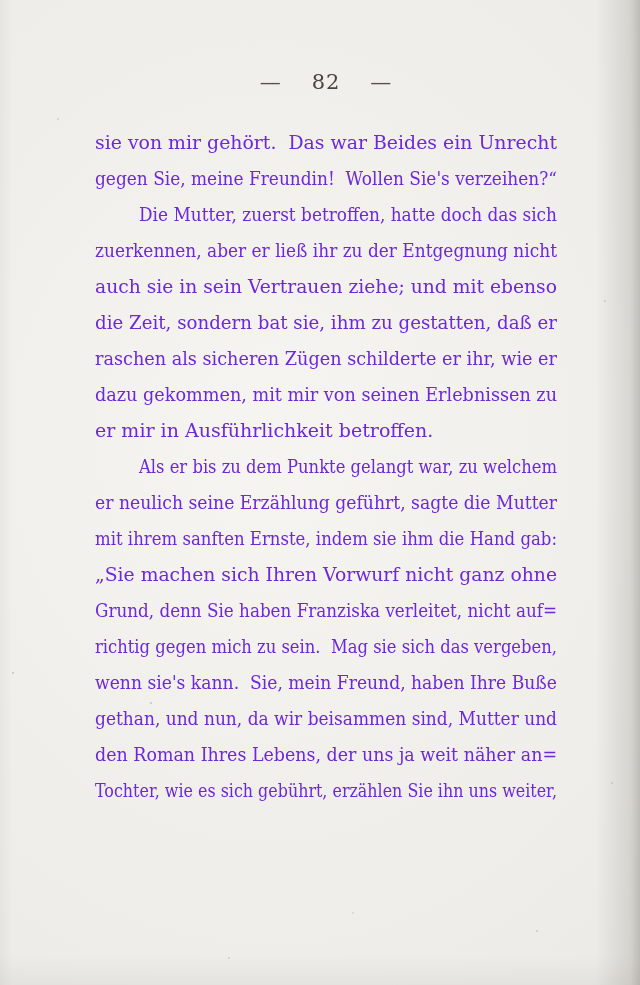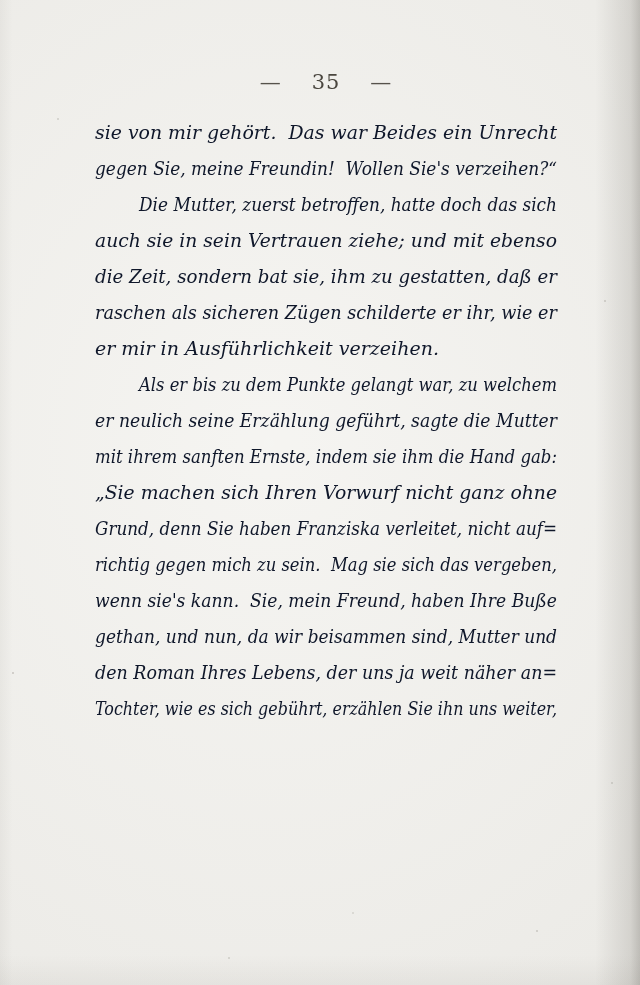--- a/index.html
+++ b/index.html
@@ -30,51 +30,53 @@
       611px 782px 0 0 rgba(96,90,80,0.22),
       12px 672px 0 0 rgba(96,90,80,0.28);
   }
   .page-header{
     position:absolute;left:95px;top:70px;width:462px;
     display:flex;justify-content:center;align-items:center;gap:30px;
     color:#4a463f;font-size:21px;letter-spacing:1px;
   }
   .page-header .dash{color:#56524b;}
   .text-block{
-    position:absolute;left:95px;top:114px;width:462px;
-    color:#0f172a;font-size:19px;font-style:italic;
+    position:absolute;left:95px;top:124px;width:462px;
+    color:#6d28d9;font-size:19px;
   }
   .tline{
     height:36px;line-height:36px;white-space:nowrap;overflow:visible;
   }
   .tline.indent{padding-left:44px;text-align:center;}
   .tline > span{
     display:inline-block;transform-origin:0 50%;white-space:pre;
   }
 </style>
 </head>
 <body>
 
 <div class="paper-shade"></div>
 <div class="paper-speck"></div>
 
 <div class="page-header">
   <span class="dash">—</span>
-  <span class="num">35</span>
+  <span class="num">82</span>
   <span class="dash">—</span>
 </div>
 
 <div class="text-block">
     <div class="tline"><span style="transform: scaleX(0.993682);">sie von mir gehört.  Das war Beides ein Unrecht</span></div>
     <div class="tline"><span style="transform: scaleX(0.893185);">gegen Sie, meine Freundin!  Wollen Sie's verzeihen?“</span></div>
     <div class="tline indent"><span style="transform: scaleX(0.891021);">Die Mutter, zuerst betroffen, hatte doch das sich</span></div>
+    <div class="tline"><span style="transform: scaleX(0.893563);">zuerkennen, aber er ließ ihr zu der Entgegnung nicht</span></div>
     <div class="tline"><span style="transform: scaleX(0.984681);">auch sie in sein Vertrauen ziehe; und mit ebenso</span></div>
     <div class="tline"><span style="transform: scaleX(0.957668);">die Zeit, sondern bat sie, ihm zu gestatten, daß er</span></div>
     <div class="tline"><span style="transform: scaleX(0.928964);">raschen als sicheren Zügen schilderte er ihr, wie er</span></div>
-    <div class="tline"><span>er mir in Ausführlichkeit verzeihen.</span></div>
+    <div class="tline"><span style="transform: scaleX(0.927682);">dazu gekommen, mit mir von seinen Erlebnissen zu</span></div>
+    <div class="tline"><span>er mir in Ausführlichkeit betroffen.</span></div>
     <div class="tline indent"><span style="transform: scaleX(0.861883);">Als er bis zu dem Punkte gelangt war, zu welchem</span></div>
     <div class="tline"><span style="transform: scaleX(0.906382);">er neulich seine Erzählung geführt, sagte die Mutter</span></div>
     <div class="tline"><span style="transform: scaleX(0.86998);">mit ihrem sanften Ernste, indem sie ihm die Hand gab:</span></div>
     <div class="tline"><span style="transform: scaleX(0.987147);">„Sie machen sich Ihren Vorwurf nicht ganz ohne</span></div>
     <div class="tline"><span style="transform: scaleX(0.882495);">Grund, denn Sie haben Franziska verleitet, nicht auf=</span></div>
     <div class="tline"><span style="transform: scaleX(0.861865);">richtig gegen mich zu sein.  Mag sie sich das vergeben,</span></div>
     <div class="tline"><span style="transform: scaleX(0.903585);">wenn sie's kann.  Sie, mein Freund, haben Ihre Buße</span></div>
     <div class="tline"><span style="transform: scaleX(0.895756);">gethan, und nun, da wir beisammen sind, Mutter und</span></div>
     <div class="tline"><span style="transform: scaleX(0.918118);">den Roman Ihres Lebens, der uns ja weit näher an=</span></div>
     <div class="tline"><span style="transform: scaleX(0.837051);">Tochter, wie es sich gebührt, erzählen Sie ihn uns weiter,</span></div>

